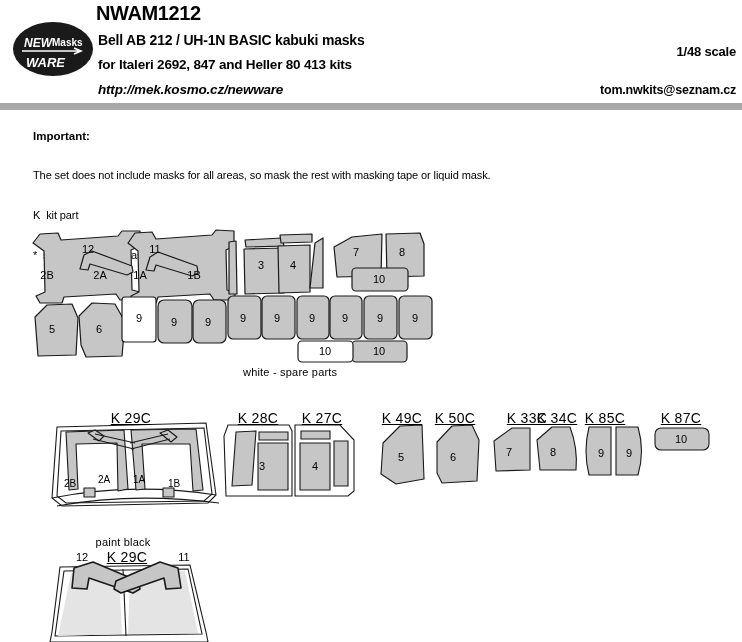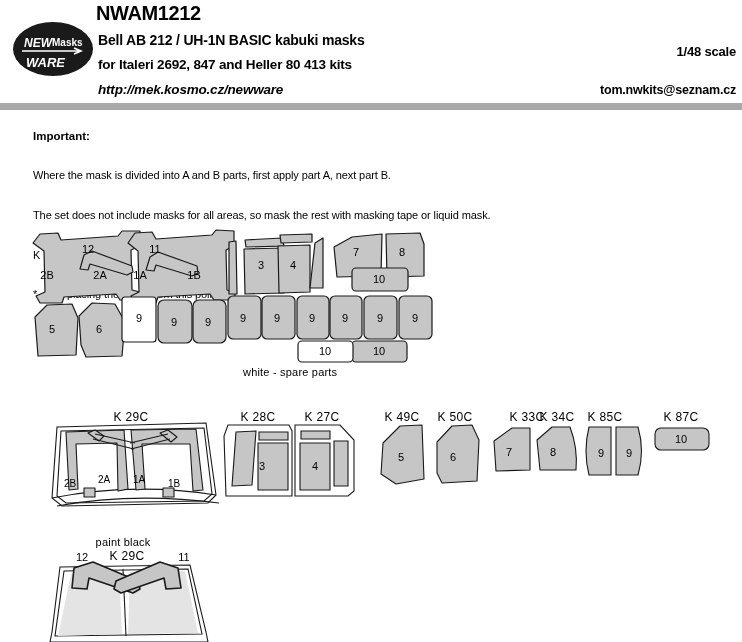--- a/index.html
+++ b/index.html
@@ -61,23 +61,24 @@
     letter-spacing: -0.1px;
     white-space: pre;
   }
   .imp-body div { white-space: pre; }
   .star-glyph { font-weight: bold; }
 
   
   .svg-layer { position: absolute; left: 0; top: 0; }
   .cap {
     position: absolute;
-    font-size: 12px;
+    font-size: 14px;
     letter-spacing: 0.3px;
     white-space: nowrap;
+    text-decoration: underline;
   }
   .cap-center { transform: translateX(-50%); }
   .partnum {
     position: absolute;
     font-size: 11px;
     transform: translate(-50%, -50%);
     pointer-events: none;
   }
   .partnum.sm { font-size: 10px; }
   .spare-cap {
@@ -108,21 +109,20 @@
       <ellipse cx="41" cy="29" rx="40" ry="27" fill="#1a1a1a"></ellipse>
       <text x="12" y="27" font-family="Liberation Sans, sans-serif" font-size="12" font-weight="bold" font-style="italic" fill="#ffffff">NEW</text>
       <text x="40" y="26" font-family="Liberation Sans, sans-serif" font-size="10" font-weight="bold" fill="#ffffff">Masks</text>
       <path d="M10 31 H68 M62 28 L69 31 L62 34" stroke="#ffffff" stroke-width="1.6" fill="none"></path>
       <text x="14" y="47" font-family="Liberation Sans, sans-serif" font-size="13" font-weight="bold" font-style="italic" fill="#ffffff">WARE</text>
     </svg>
   </div>
 
   <div class="imp-title">Important:</div>
   <div class="imp-body">
-    <div>Where the mask is divided into A and B parts, first apply part A, next part B.</div>
     <div>The set does not include masks for all areas, so mask the rest with masking tape or liquid mask.</div>
     <div>K  kit part</div>
     <div>*  start placing the mask from this point</div>
   </div>
 
   <svg class="svg-layer" width="742" height="642" viewBox="0 0 742 642">
     <g fill="#c6c6c6" stroke="#1a1a1a" stroke-width="1.2" stroke-linejoin="round">
 
       <path d="M33 243 L40 234 L58 233 L61 240 L118 236 L122 231 L140 231 L140 246
                L131 250 L132 290 L140 292 L140 300 L120 300 L116 294 L64 297 L62 303

